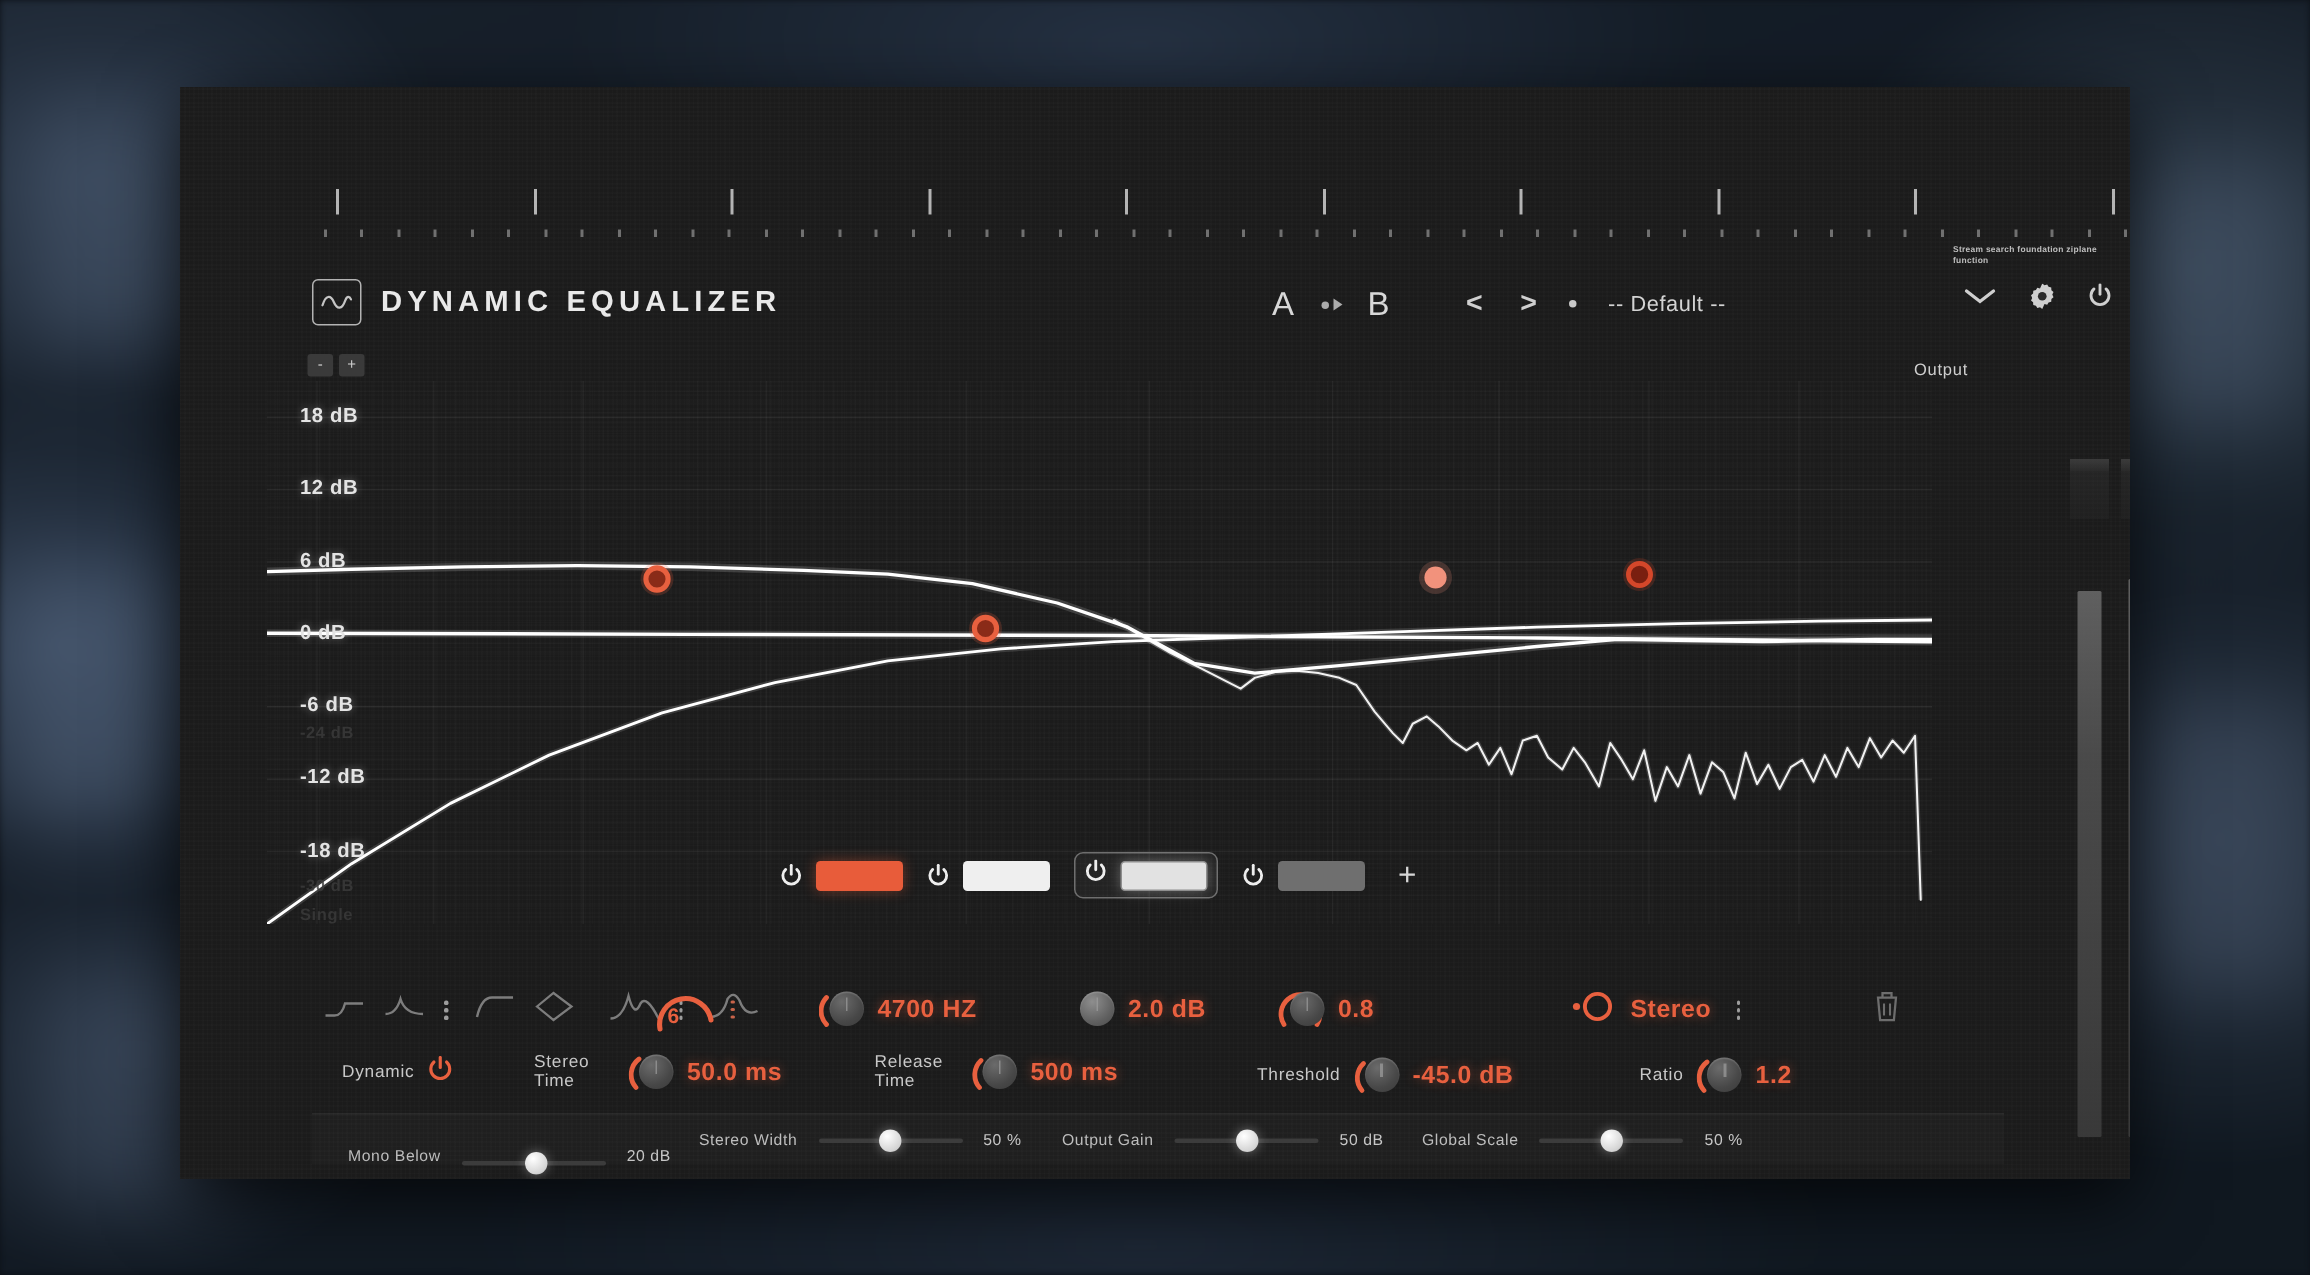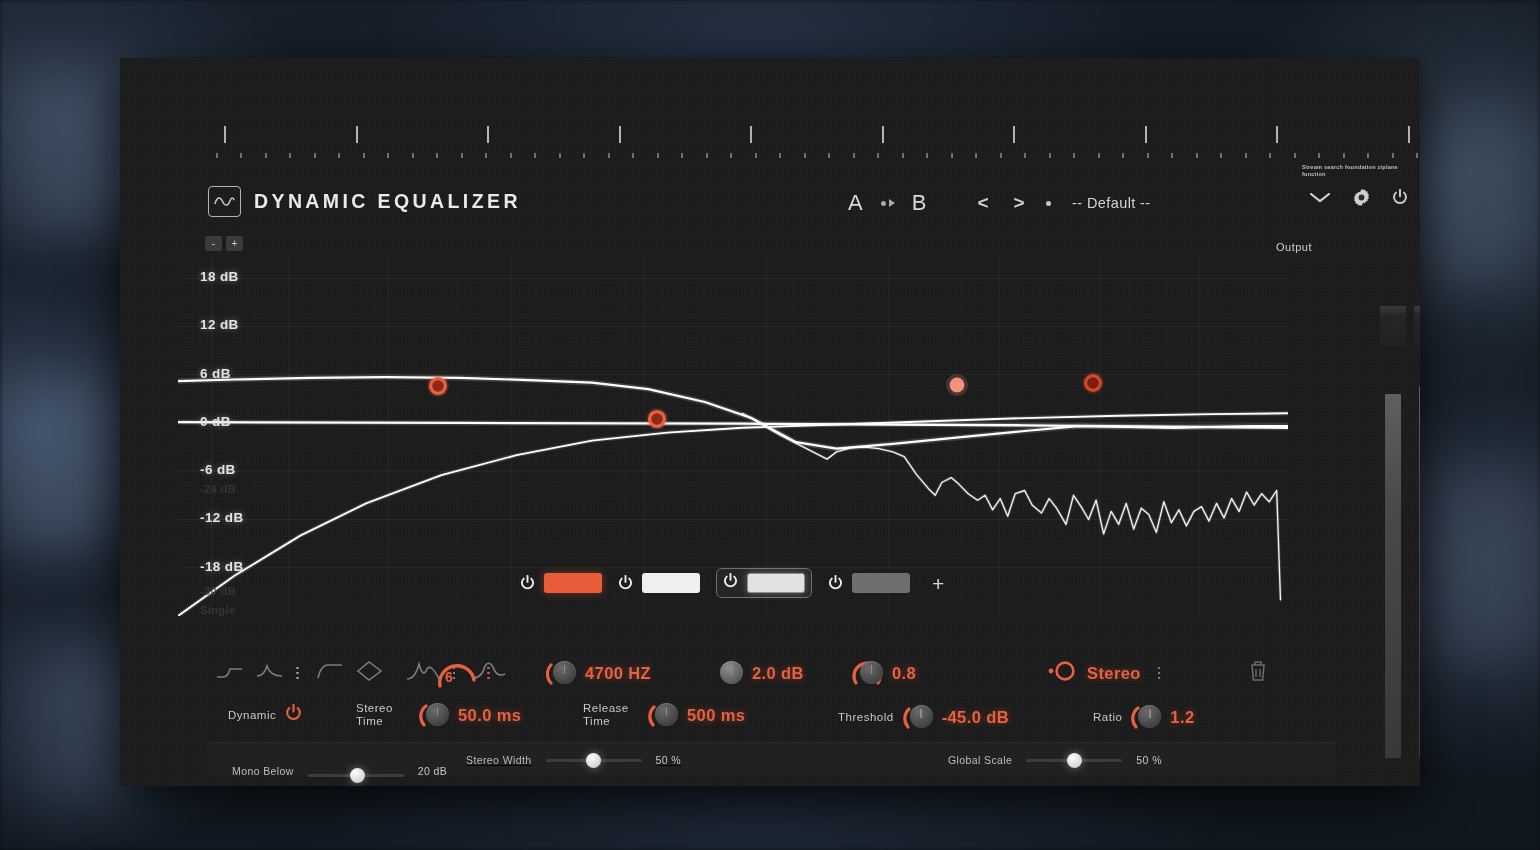--- a/index.html
+++ b/index.html
@@ -890,26 +890,33 @@
   </div>
 
   <div id="sliders">
       <div class="sgroup" style="left: 24px; align-items: flex-end;">
         <span class="slabel">Mono Below</span>
         <span class="strack">
           <span class="sthumb" style="left: 42.42px;"></span>
         </span>
         <span class="svalue">20 dB</span>
       </div>
-      <div class="sgroup" style="left: 258px; text-decoration: underline;">
+      <div class="sgroup" style="left: 258px;">
         <span class="slabel">Stereo Width</span>
         <span class="strack">
           <span class="sthumb" style="left: 40.5px;"></span>
         </span>
         <span class="svalue">50 %</span>
+      </div>
+      <div class="sgroup" style="left: 500px;">
+        <span class="slabel">Output Gain</span>
+        <span class="strack">
+          <span class="sthumb" style="left: 40.5px;"></span>
+        </span>
+        <span class="svalue">50 dB</span>
       </div>
       <div class="sgroup" style="left: 740px;">
         <span class="slabel">Global Scale</span>
         <span class="strack">
           <span class="sthumb" style="left: 40.5px;"></span>
         </span>
         <span class="svalue">50 %</span>
       </div>
     </div>
 

